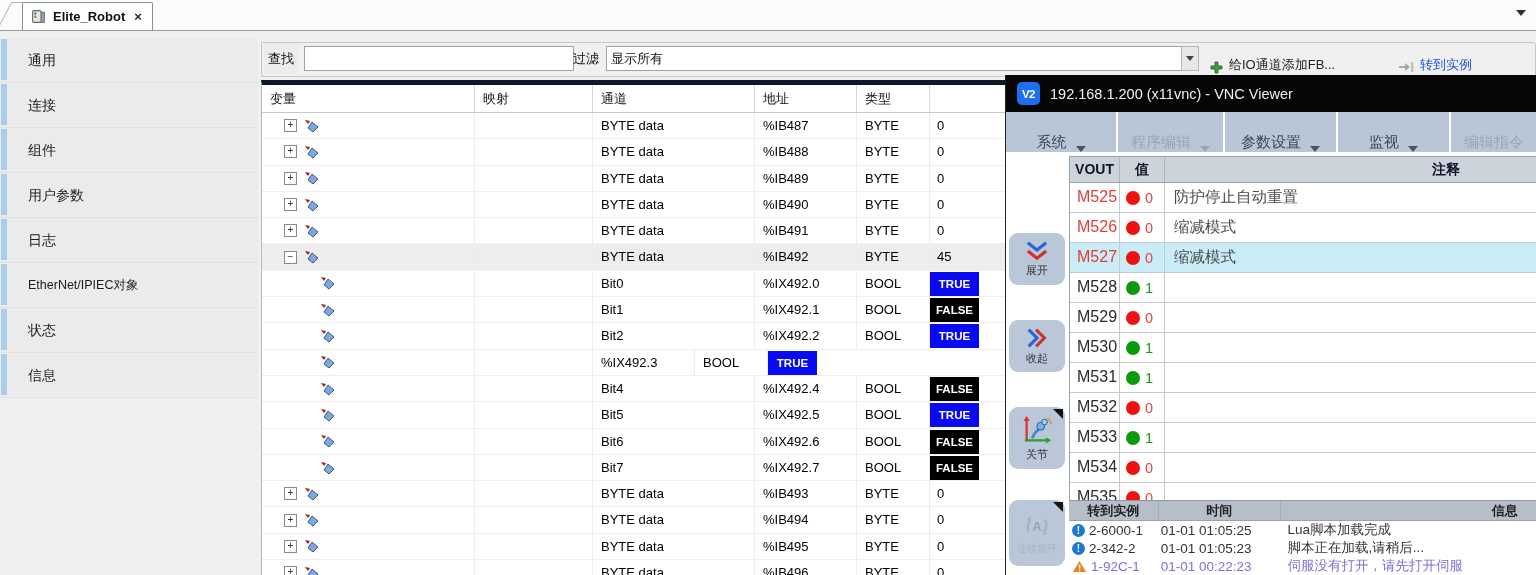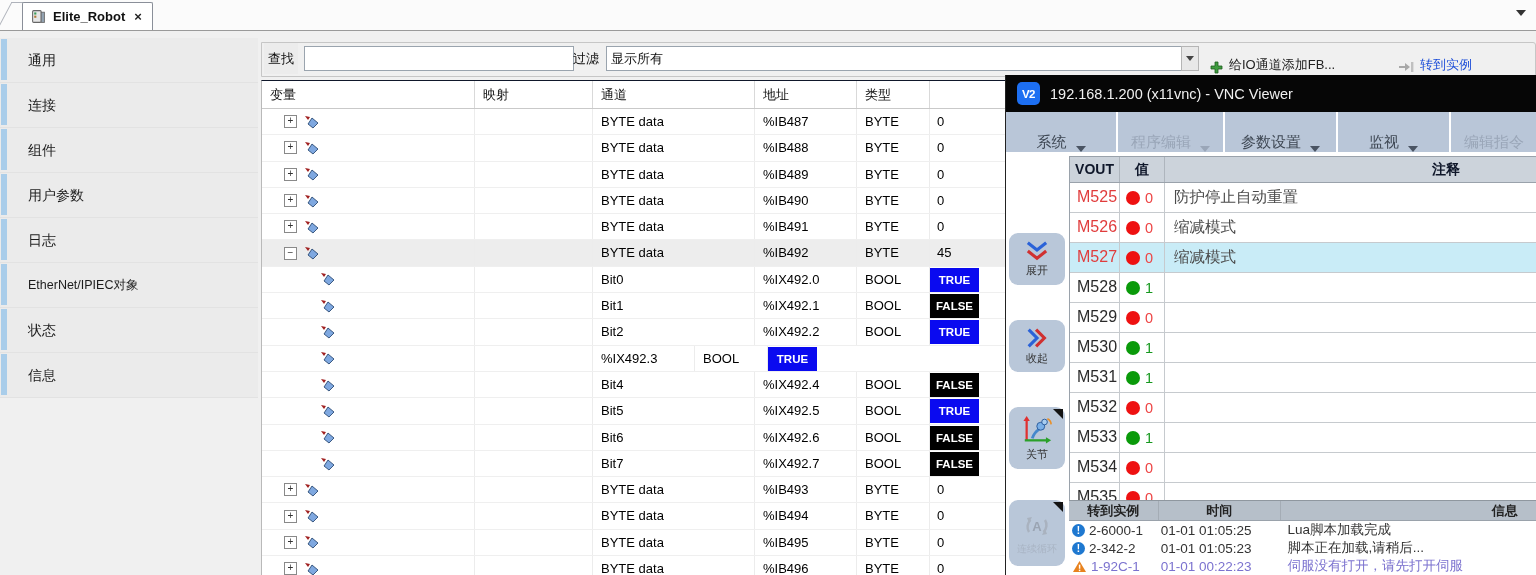--- a/index.html
+++ b/index.html
@@ -35,21 +35,21 @@
   #filter-label{left:307px;}
   #filter-dd{position:absolute;left:344px;top:3px;width:572px;height:23px;background:#fff;border:1px solid #9aa4ae;font-size:13px;line-height:23px;padding:0 4px;color:#111;cursor:default;}
   #filter-arrow{position:absolute;left:919px;top:3px;width:16px;height:23px;background:#e8e8e8;border:1px solid #b5b5b5;display:flex;align-items:center;justify-content:center;cursor:default;}
   #filter-arrow i{width:0;height:0;border-left:4px solid transparent;border-right:4px solid transparent;border-top:5px solid #444;}
   .tb-btn{position:absolute;top:0;height:31px;display:flex;align-items:flex-end;gap:6px;font-size:13px;color:#222;padding:0 8px;cursor:default;}
   #btn-addfb{left:940px;}
   #btn-goto{left:1128px;color:#1d4ed8;}
   .tb-btn svg{flex:0 0 auto;}
 
   
-  #iotable{position:absolute;left:3px;top:42px;right:0;bottom:0;background:#fca5a5;border-top:1px solid #0f172a;border-left:1px solid #b9b9b9;overflow:hidden;}
+  #iotable{position:absolute;left:3px;top:42px;right:0;bottom:0;background:#fca5a5;border-top:5px solid #0f172a;border-left:1px solid #b9b9b9;overflow:hidden;}
   .io-hdr{display:flex;height:27px;border-bottom:1px solid #c9c9c9;background:#fff;}
   .io-hdr div{font-size:13px;color:#111;line-height:27px;padding-left:8px;border-right:1px solid #d9d9d9;box-sizing:border-box;}
   .io-row{display:flex;height:26.3px;box-sizing:border-box;border-bottom:1px solid #efefef;background:#fff;}
   .io-row.hl{background:#ededed;}
   .io-row div{box-sizing:border-box;border-right:1px solid #ececec;font-size:13px;color:#000;line-height:25px;white-space:nowrap;overflow:hidden;}
   .c-var{width:213px;display:flex;align-items:center;}
   .c-map{width:118px;}
   .c-chan{width:162px;padding-left:8px;}
   .c-addr{width:102px;padding-left:8px;}
   .c-type{width:73px;padding-left:8px;}

